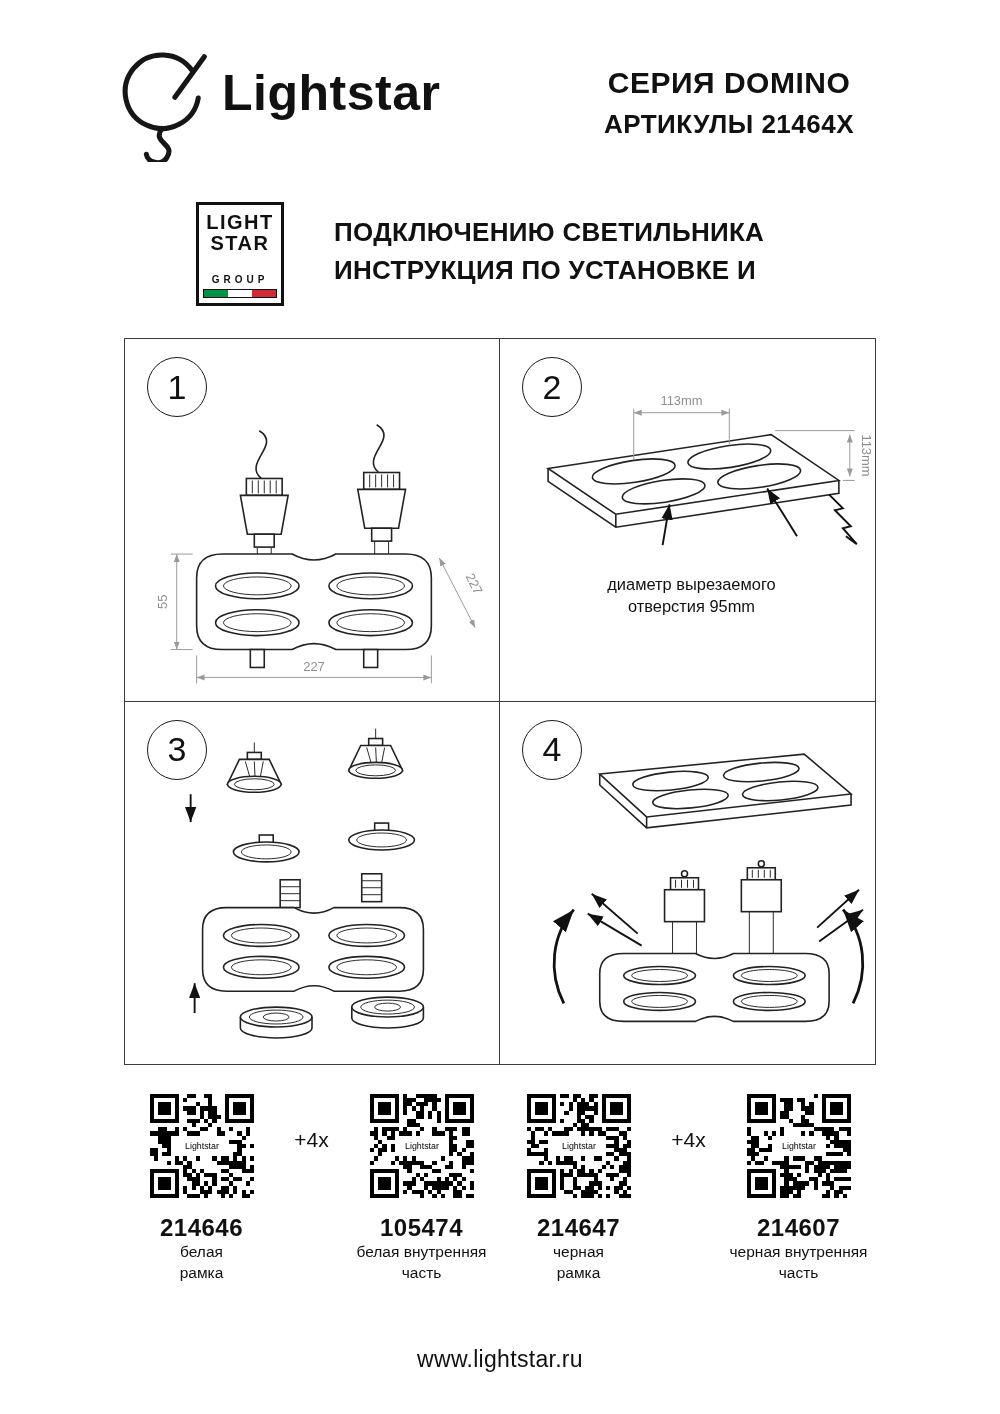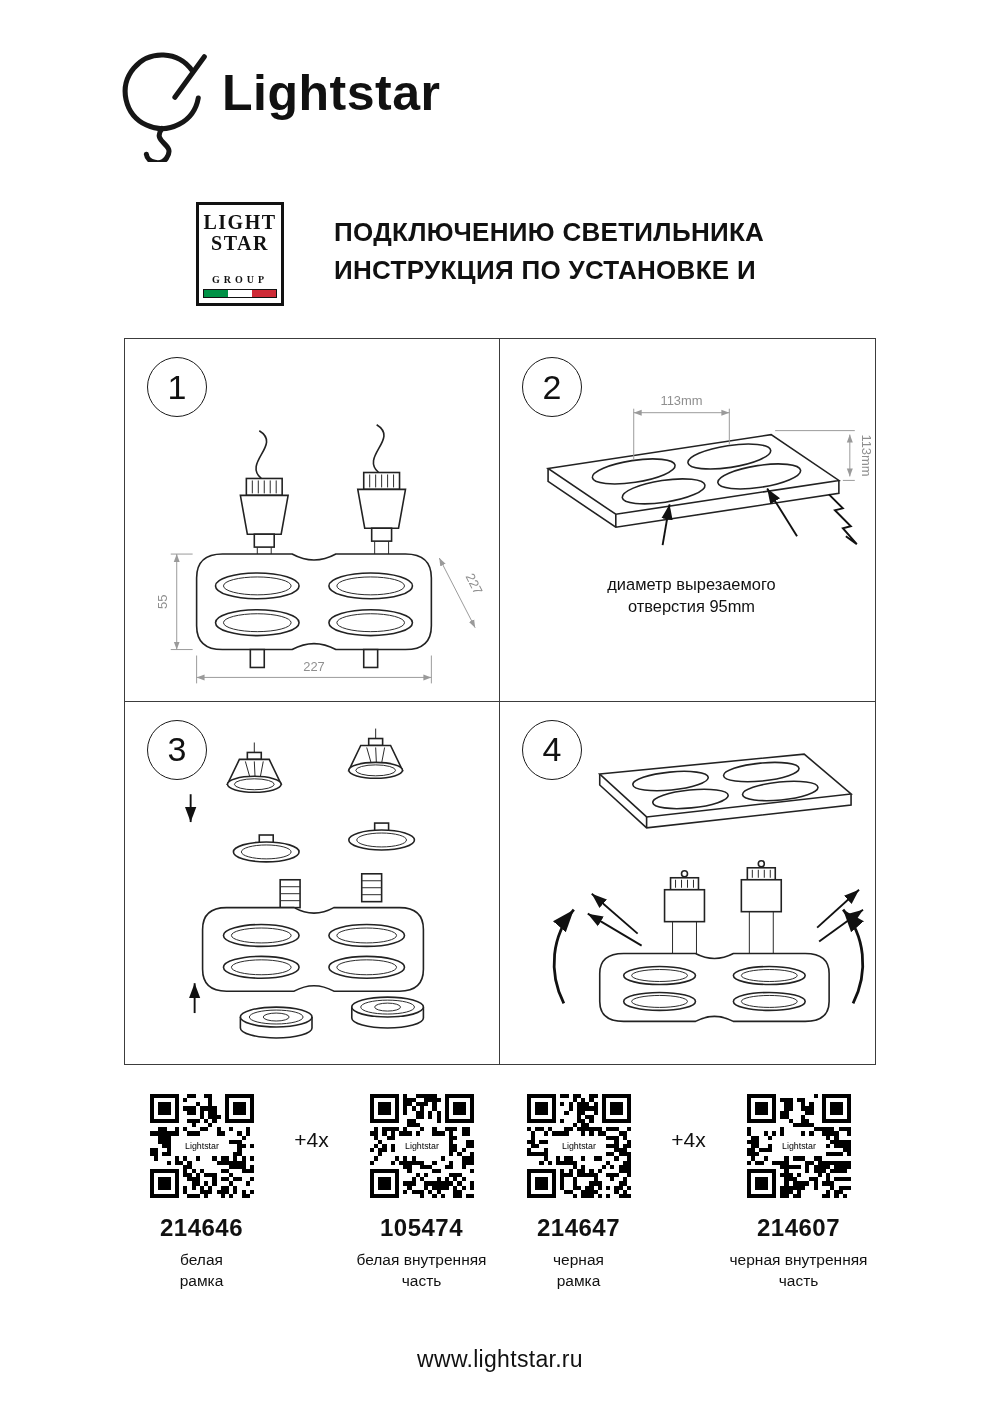--- a/index.html
+++ b/index.html
@@ -10,21 +10,21 @@
   .brand { position:absolute; top:38px; left:116px; display:flex; align-items:center; }
   .brand-icon { width:92px; height:124px; }
   .logo-stroke { stroke:#161616; stroke-width:5.5; fill:none; stroke-linecap:round; }
   .brand-name { font-size:50px; font-weight:bold; letter-spacing:.5px; margin-left:14px; margin-top:-14px; }
 
   .series { position:absolute; top:66px; left:568px; width:322px; text-align:center; }
   .series-title { font-size:30px; font-weight:bold; letter-spacing:.5px; }
   .series-articles { font-size:26px; font-weight:bold; margin-top:9px; letter-spacing:.5px; }
 
   .group-logo { position:absolute; top:202px; left:196px; width:88px; border:3px solid #111;
-                padding:7px 4px 5px; text-align:center; background:#fff;font-family:Liberation Serif, serif; }
+                padding:7px 4px 5px; text-align:center; background:#fff; }
   .gl-big { font-size:20px; font-weight:bold; line-height:1.04; letter-spacing:1.5px; }
   .gl-small { font-size:10px; font-weight:bold; letter-spacing:4px; margin-top:20px; }
   .flag { display:flex; height:9px; border:1.5px solid #111; margin-top:4px; }
   .flag span { flex:1; }
   .fg { background:#009246; } .fw { background:#ffffff; } .fr { background:#ce2b37; }
 
   .instruction-title { position:absolute; top:213px; left:334px; font-size:26px; font-weight:bold;
                        line-height:38px; letter-spacing:.3px; }
 
   .grid { position:absolute; top:338px; left:124px; width:752px; height:727px;
@@ -46,41 +46,43 @@
   svg .arrow { stroke:#111; fill:none; stroke-width:1.9; }
   svg .arrow-big { stroke:#111; fill:none; stroke-width:2.8; }
   svg text.dim { font-size:13px; fill:#8f8f8f; }
   svg text.note { font-size:16.5px; fill:#111; }
 
   .products-row { position:absolute; top:1094px; left:124px; width:752px;
                   display:flex; justify-content:center; align-items:flex-start; gap:5px; }
   .product { width:152px; display:flex; flex-direction:column; align-items:center; }
   .qr { width:104px; height:104px; }
   .product-code { font-size:24px; font-weight:bold; margin-top:16px; letter-spacing:.5px; }
-  .product-label { font-size:15.5px; text-align:center; line-height:1.35; margin-top:8px; }
+  .product-label { font-size:15.5px; text-align:center; line-height:1.35; }
   .mult { width:58px; text-align:center; font-size:21px; margin-top:34px; }
 
   .footer { position:absolute; top:1346px; left:0; width:100%; text-align:center;
             font-size:23px; font-weight:normal; letter-spacing:.3px; }
 </style>
 </head>
 <body>
 
 <div class="page">
 
   <div class="brand">
     <svg class="brand-icon" viewBox="0 0 100 130">
       <path class="logo-stroke" d="M82.8,33.1 A40,40 0 1 0 89.4,62.9"></path>
       <path class="logo-stroke" d="M96,18 L64,62"></path>
       <path class="logo-stroke" d="M50,96 C38,112 66,112 55,128 C49,137 34,133 33,124"></path>
     </svg>
     <div class="brand-name">Lightstar</div>
   </div>
 
   <div class="series">
+    <div class="series-title">СЕРИЯ DOMINO</div>
+    <div class="series-articles">АРТИКУЛЫ 21464X</div>
   </div>
 
   <div class="group-logo">
     <div class="gl-big">LIGHT</div>
     <div class="gl-big">STAR</div>
     <div class="gl-small">GROUP</div>
     <div class="flag">
         <span class="fg"></span>
         <span class="fw"></span>
         <span class="fr"></span>

